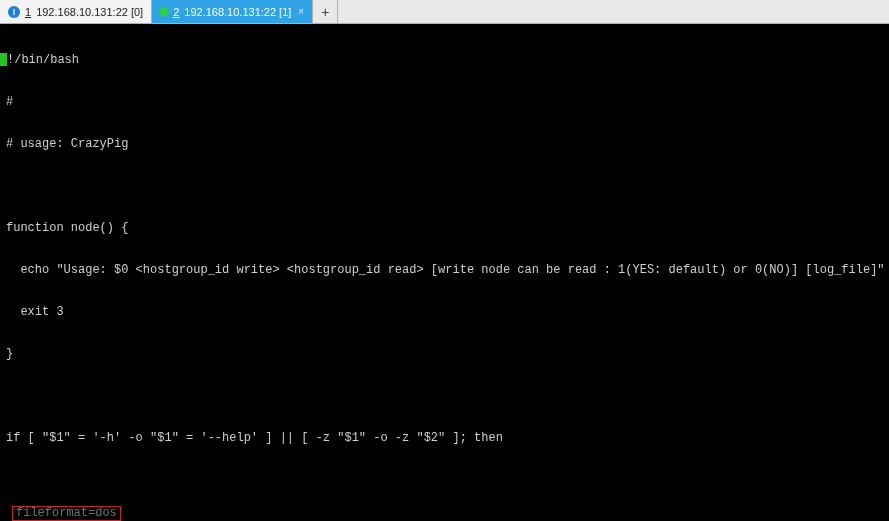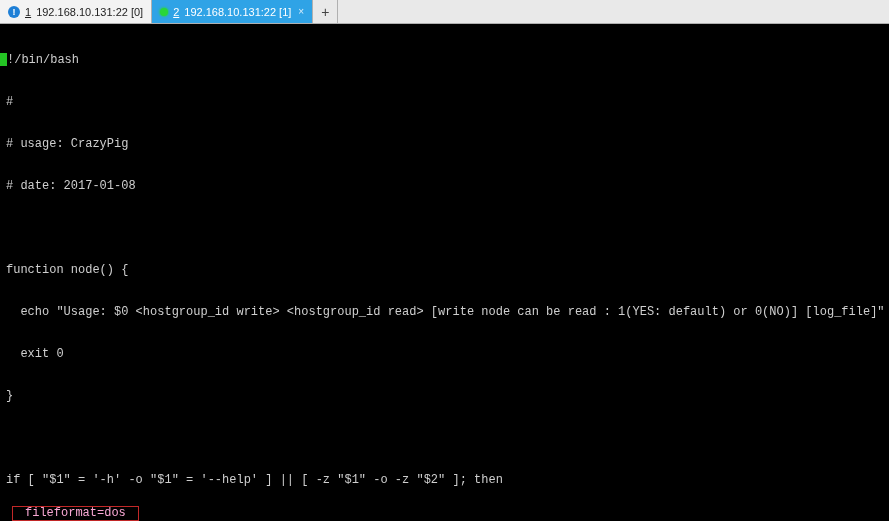--- a/index.html
+++ b/index.html
@@ -94,23 +94,23 @@
     height: 13px;
     margin-top: 0px;
     background: #24c424;
   }
   .statusbar {
     position: absolute;
     bottom: 1px;
     left: 12px;
     font-family: Consolas, "Courier New", monospace;
     font-size: 12px;
-    color: #f9a8d4;
+    color: #737373;
     border: 1px solid #c22828;
-    padding: 0 12px;
+    padding: 0 3px;
     line-height: 13px;
   }
 </style>
 </head>
 <body>
 
 <div class="tabbar">
   <div class="tab inactive">
     <span class="status-icon-alert">!</span>
     <span><span class="num">1</span></span>
@@ -123,25 +123,24 @@
     <span class="close-x">×</span>
   </div>
   <div class="new-tab">+</div>
 </div>
 
 <div class="terminal">
   <div class="term-content">
     <span class="first-line"><span class="cursor-block"></span><span>!/bin/bash</span></span>
     <span class="line">#</span>
     <span class="line"># usage: CrazyPig</span>
-    <span class="line"># date: 2017-01-08</span>
     <span class="line"></span>
     <span class="line">function node() {</span>
     <span class="line">  echo "Usage: $0 &lt;hostgroup_id write&gt; &lt;hostgroup_id read&gt; [write node can be read : 1(YES: default) or 0(NO)] [log_file]"</span>
-    <span class="line">  exit 0</span>
+    <span class="line">  exit 3</span>
     <span class="line">}</span>
     <span class="line"></span>
     <span class="line">if [ "$1" = '-h' -o "$1" = '--help' ] || [ -z "$1" -o -z "$2" ]; then</span>
     
     
     
     
     
     
     

